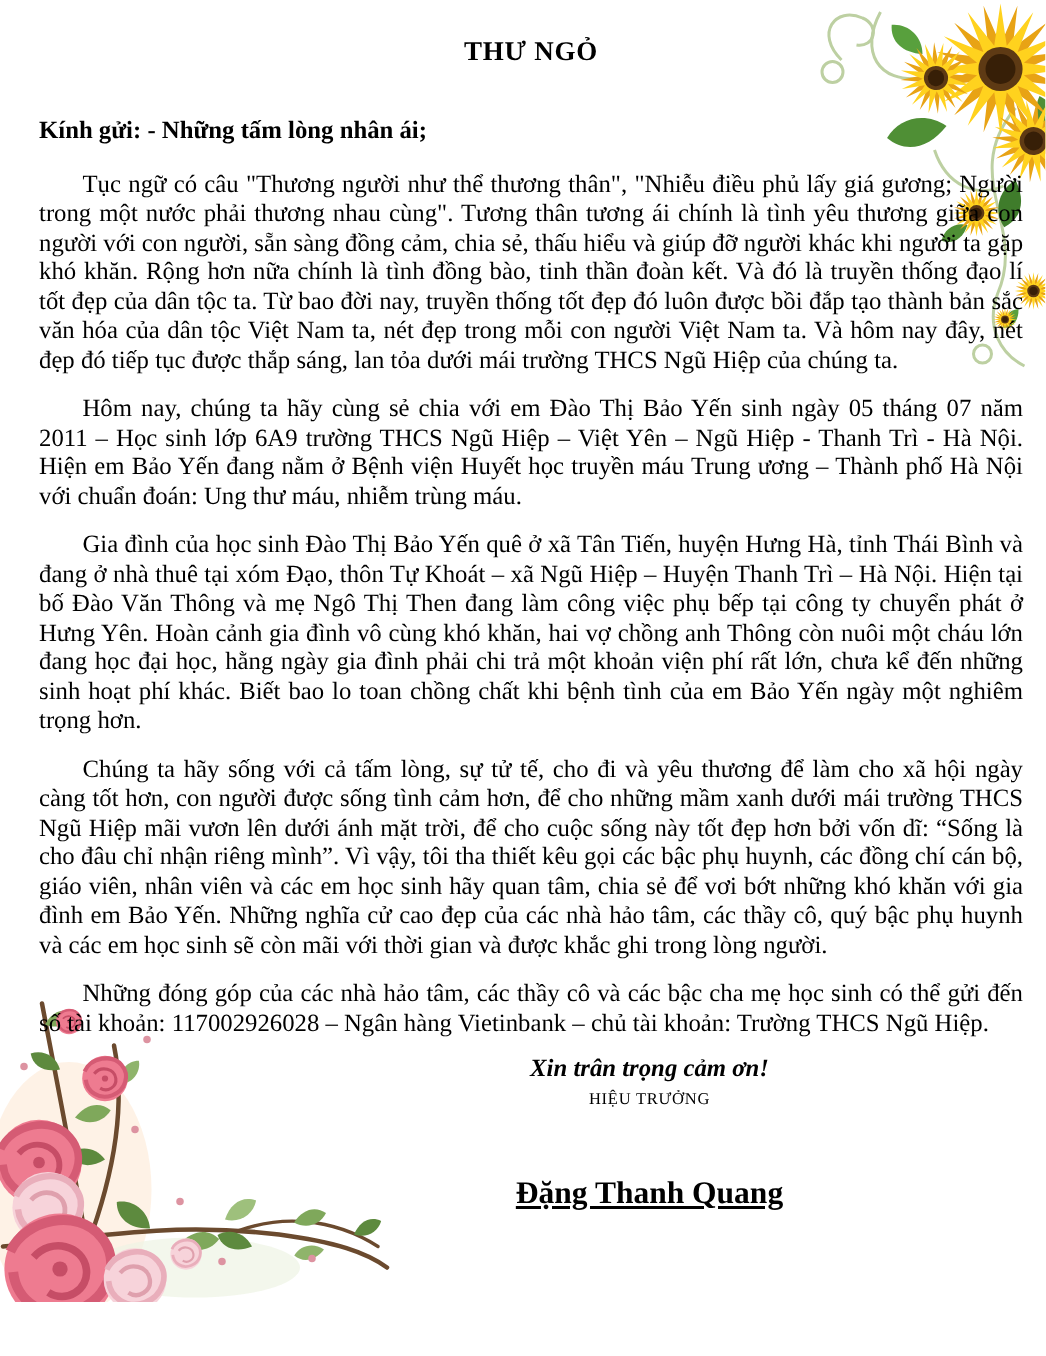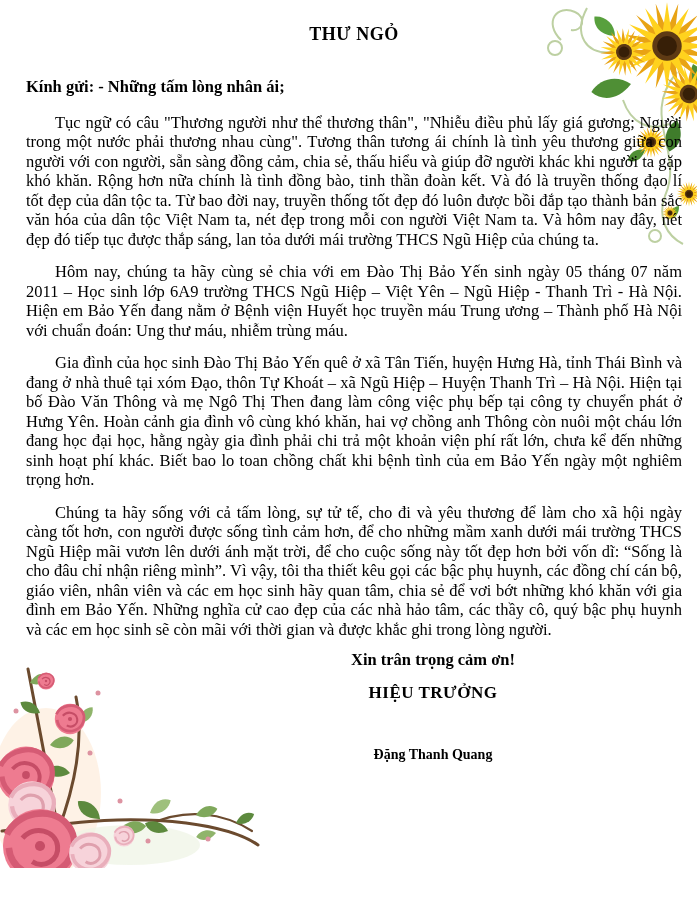--- a/index.html
+++ b/index.html
@@ -6,23 +6,23 @@
   body{width:697px;height:904px;overflow:hidden;font-family:"Liberation Serif","DejaVu Serif",serif;}
   .page{position:relative;width:697px;height:868px;background:#fff;}
   .deco-tr{position:absolute;top:0;right:0;z-index:1;}
   .deco-bl{position:absolute;left:0;bottom:0;z-index:1;}
   .content{position:relative;z-index:2;padding:24px 15px 0 26px;color:#000;}
   .title{font-size:18px;font-weight:bold;text-align:center;margin:0;letter-spacing:.5px;}
   .salut{font-weight:bold;font-size:16.5px;line-height:19.5px;margin:32px 0 16px 0;}
   .salut2{margin:16px 0 0 0;text-indent:70px;text-align:justify;}
   .body-para{font-size:16.5px;line-height:19.5px;text-align:justify;text-indent:29px;margin:13px 0 0 0;}
   .sign-block{margin-left:158px;text-align:center;}
-  .thanks{font-weight:bold;font-size:16.5px;line-height:19.5px;margin:11px 0 0 0;}
-  .signer-title{font-weight:bold;font-size:17px;line-height:19.5px;margin:13px 0 0 0;letter-spacing:.5px;}
-  .signer-name{font-weight:bold;font-size:14px;line-height:19.5px;margin:43px 0 0 0;}
+  .thanks{font-weight:bold;font-style:italic;font-size:16.5px;line-height:19.5px;margin:11px 0 0 0;}
+  .signer-title{font-weight:normal;font-size:11px;line-height:19.5px;margin:2px 0 0 0;letter-spacing:.5px;}
+  .signer-name{font-weight:bold;font-size:21px;line-height:19.5px;margin:43px 0 0 0;text-decoration:underline;}
 </style>
 </head>
 <body>
 
 <div class="page">
 
   <svg class="deco-tr" width="170" height="262" viewBox="0 0 170 262" xmlns="http://www.w3.org/2000/svg" aria-hidden="true">
     <defs>
       <g id="sf">
         <polygon transform="rotate(15)" fill="#e8a315" points="46,0 16.4,4.4 39.8,23 12,12 23,39.8 4.4,16.4 0,46 -4.4,16.4 -23,39.8 -12,12 -39.8,23 -16.4,4.4 -46,0 -16.4,-4.4 -39.8,-23 -12,-12 -23,-39.8 -4.4,-16.4 0,-46 4.4,-16.4 23,-39.8 12,-12 39.8,-23 16.4,-4.4"></polygon>
@@ -106,19 +106,20 @@
     <use href="#roseL" transform="translate(124,183) scale(0.55)"></use>
   </svg>
 
   <div class="content">
     <h1 class="title">THƯ NGỎ</h1>
     <p class="salut">Kính gửi: - Những tấm lòng nhân ái;</p>
     <p class="body-para">Tục ngữ có câu "Thương người như thể thương thân", "Nhiễu điều phủ lấy giá gương; Người trong một nước phải thương nhau cùng". Tương thân tương ái chính là tình yêu thương giữa con người với con người, sẵn sàng đồng cảm, chia sẻ, thấu hiểu và giúp đỡ người khác khi người ta gặp khó khăn. Rộng hơn nữa chính là tình đồng bào, tinh thần đoàn kết. Và đó là truyền thống đạo lí tốt đẹp của dân tộc ta. Từ bao đời nay, truyền thống tốt đẹp đó luôn được bồi đắp tạo thành bản sắc văn hóa của dân tộc Việt Nam ta, nét đẹp trong mỗi con người Việt Nam ta. Và hôm nay đây, nét đẹp đó tiếp tục được thắp sáng, lan tỏa dưới mái trường THCS Ngũ Hiệp của chúng ta.</p>
     <p class="body-para">Hôm nay, chúng ta hãy cùng sẻ chia với em  Đào Thị Bảo Yến sinh ngày 05 tháng 07 năm 2011 – Học sinh lớp 6A9 trường THCS Ngũ Hiệp – Việt Yên – Ngũ Hiệp - Thanh Trì - Hà Nội. Hiện em Bảo Yến đang nằm ở Bệnh viện Huyết học truyền máu Trung ương – Thành phố Hà Nội với chuẩn đoán: Ung thư máu, nhiễm trùng máu.</p>
     <p class="body-para">Gia đình của học sinh Đào Thị Bảo Yến quê ở xã Tân Tiến, huyện Hưng Hà, tỉnh Thái Bình và đang ở nhà thuê tại  xóm Đạo, thôn Tự Khoát – xã Ngũ Hiệp – Huyện Thanh Trì – Hà Nội. Hiện tại bố Đào Văn Thông và mẹ Ngô Thị Then đang làm công việc phụ bếp tại công ty chuyển phát ở Hưng Yên. Hoàn cảnh gia đình vô cùng khó khăn, hai vợ chồng anh Thông còn nuôi một cháu lớn đang học đại học, hằng ngày gia đình phải chi trả một khoản viện phí rất lớn, chưa kể đến những sinh hoạt phí khác. Biết bao lo toan chồng chất khi bệnh tình của em Bảo Yến ngày một nghiêm trọng hơn.</p>
     <p class="body-para">Chúng ta hãy sống với cả tấm lòng, sự tử tế, cho đi và yêu thương để làm cho xã hội ngày càng tốt hơn, con người được sống tình cảm hơn, để cho những mầm xanh dưới mái trường THCS Ngũ Hiệp mãi vươn lên dưới ánh mặt trời, để cho cuộc sống này tốt đẹp hơn bởi vốn dĩ: “Sống là cho đâu chỉ nhận riêng mình”. Vì vậy, tôi tha thiết kêu gọi các bậc phụ huynh, các đồng chí cán bộ, giáo viên, nhân viên và các em học sinh hãy quan tâm, chia sẻ để vơi bớt những khó khăn với gia đình em Bảo Yến. Những nghĩa cử cao đẹp của các nhà hảo tâm, các thầy cô, quý bậc phụ huynh và các em học sinh sẽ còn mãi với thời gian và được khắc ghi trong lòng người.</p>
+    <p class="body-para">Những đóng góp của các nhà hảo tâm, các thầy cô và các bậc cha mẹ học sinh có thể gửi đến số tài khoản:   117002926028 – Ngân hàng Vietinbank – chủ tài khoản: Trường THCS Ngũ Hiệp.</p>
     <div class="sign-block">
       <p class="thanks">Xin trân trọng cảm ơn!</p>
       <p class="signer-title">HIỆU TRƯỞNG</p>
       <p class="signer-name">Đặng Thanh Quang</p>
     </div>
   </div>
 </div>
 
 </body></html>

